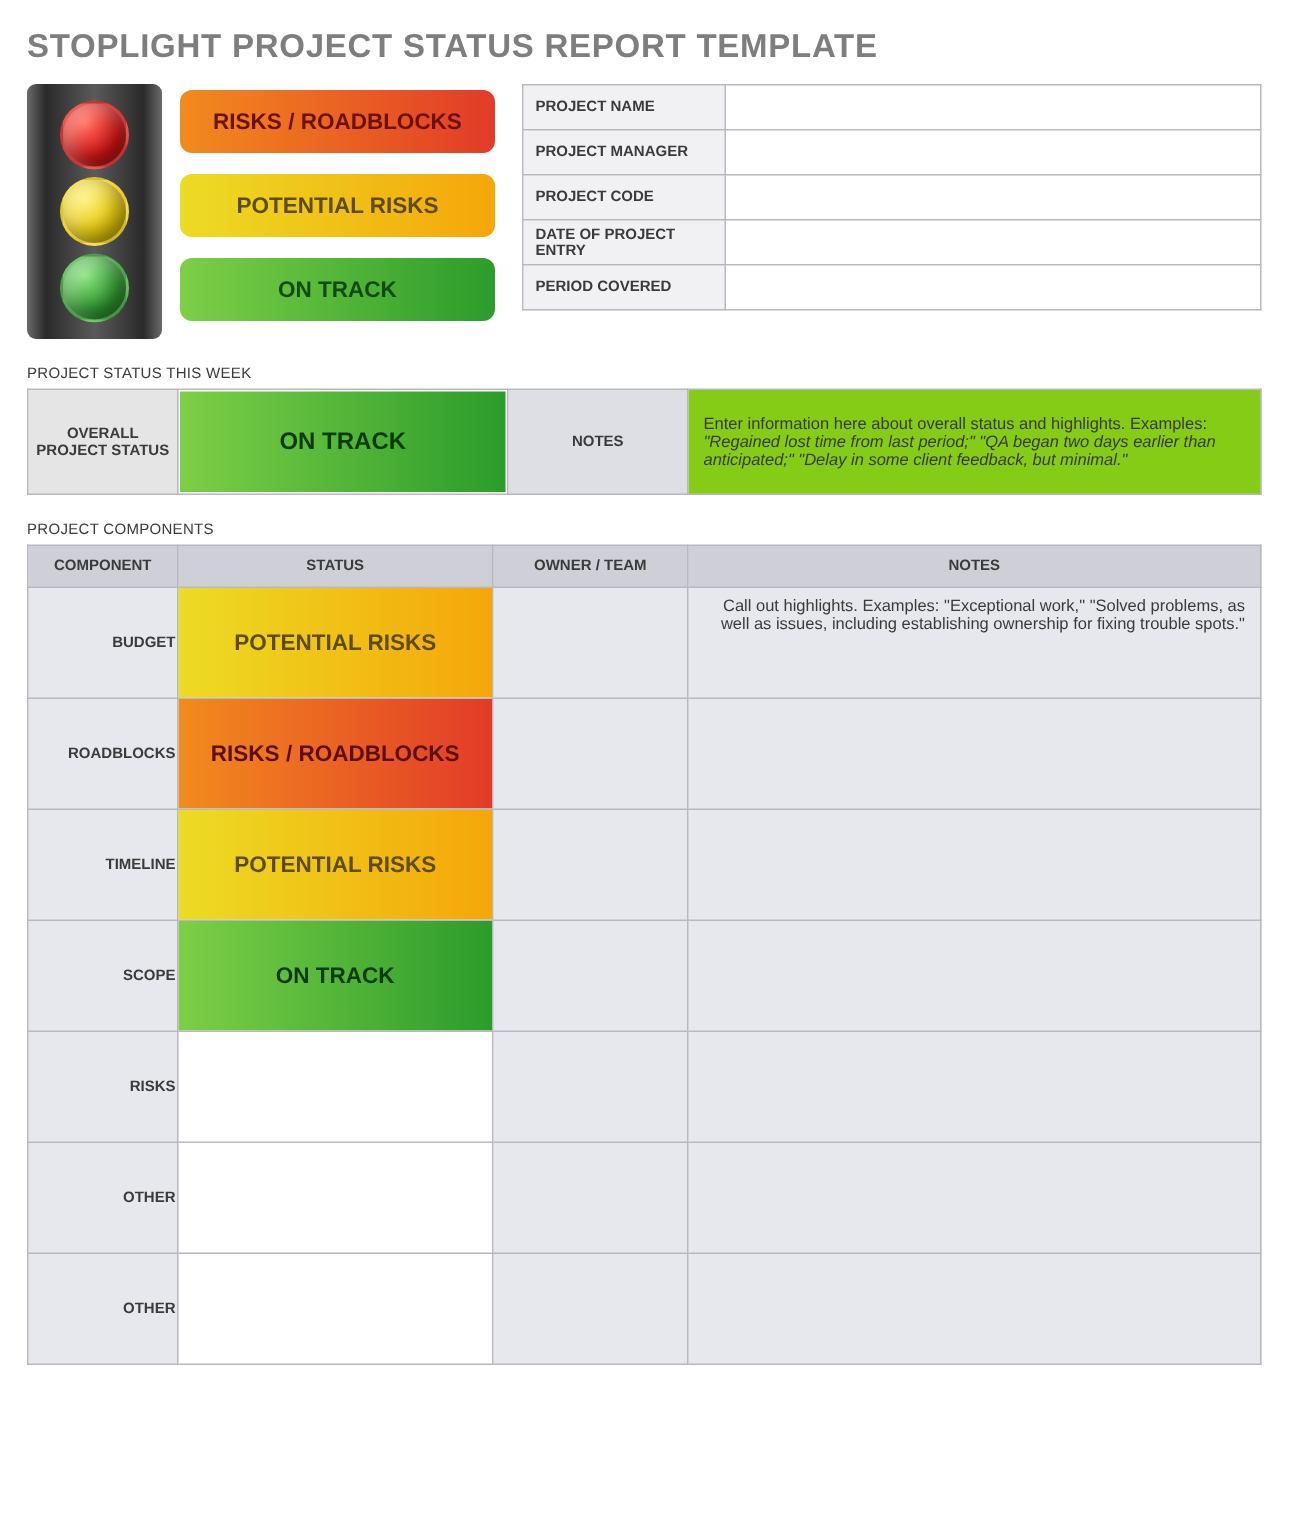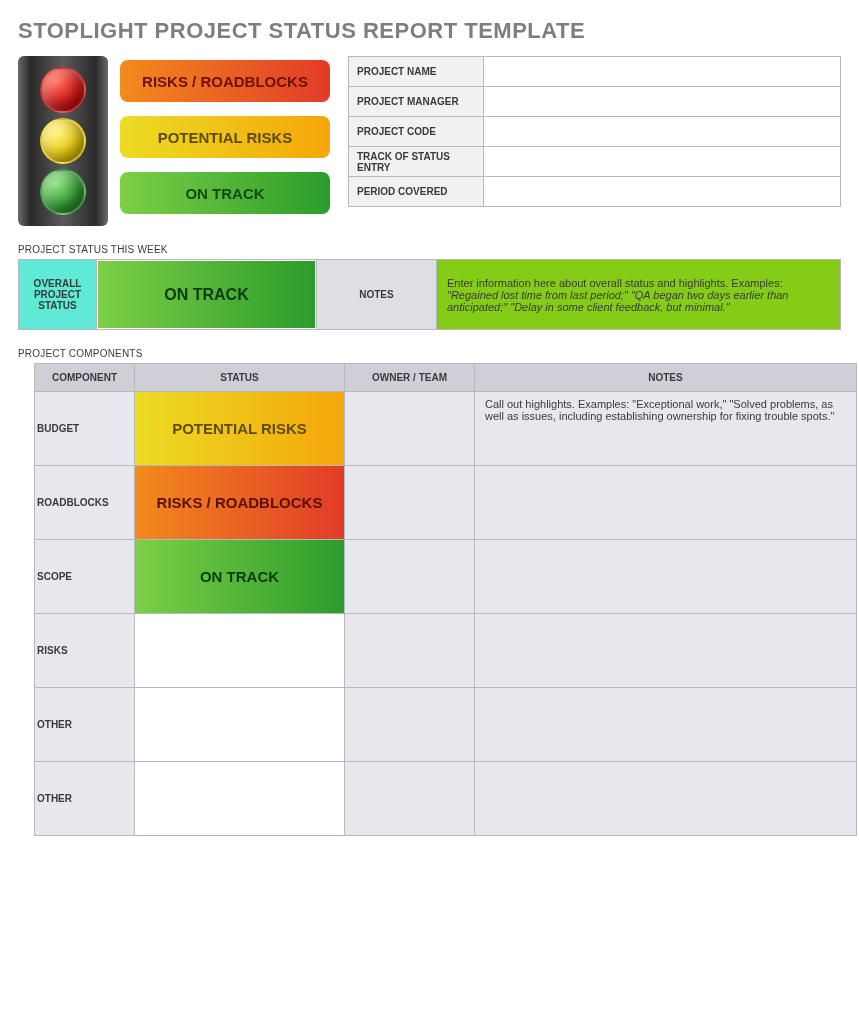--- a/index.html
+++ b/index.html
@@ -32,32 +32,32 @@
   .meta{flex:1;}
   .meta table{width:100%;border-collapse:collapse;}
   .meta td{border:1px solid var(--border);height:30px;padding:0 8px;font-size:10px;font-weight:700;}
   .meta td.lbl{background:#f1f1f4;width:135px;}
   .meta td.val{background:#fff;font-weight:400;}
 
   .section-title{font-size:10px;font-weight:400;margin:4px 0 4px 0;letter-spacing:.2px;}
 
   .status-week{border-collapse:collapse;width:100%;margin-bottom:18px;}
   .status-week td{border:1px solid var(--border);height:70px;font-size:11px;}
-  .status-week .hdr{background:#5eead4;text-align:center;font-weight:700;font-size:10px;width:78px;}
+  .status-week .hdr{background:#e5e5e5;text-align:center;font-weight:700;font-size:10px;width:100px;}
   .status-week .big{width:220px;text-align:center;font-size:16px;font-weight:700;}
   .status-week .notelbl{background:#dedfe4;text-align:center;font-weight:700;font-size:10px;width:120px;}
   .status-week .notes{background:#84cc16;padding:6px 10px;font-size:11px;}
   .status-week .notes .ital{font-style:italic;}
 
-  .components{border-collapse:collapse;width:100%;margin-left:16px;}
+  .components{border-collapse:collapse;width:100%;}
   .components th{background:var(--grey-hdr);border:1px solid var(--border);height:28px;font-size:10px;font-weight:700;}
   .components th.c1{width:100px;}
   .components th.c2{width:210px;}
   .components th.c3{width:130px;}
-  .components td{border:1px solid var(--border);height:74px;background:var(--grey-light);font-size:10px;vertical-align:middle;}
+  .components td{border:1px solid var(--border);height:74px;background:var(--grey-light);font-size:10px;vertical-align:middle;text-align:right;}
   .components td.cname{font-weight:700;padding-left:2px;}
   .components td.cstatus{text-align:center;font-size:15px;font-weight:700;padding:0;}
   .components td.cnotes{font-weight:400;font-size:11px;padding:6px 10px;vertical-align:top;}
   .st-inner{width:100%;height:100%;display:flex;align-items:center;justify-content:center;}
   .st-red{background:linear-gradient(90deg,var(--orange) 0%,var(--red) 100%);color:#5b0f06;}
   .st-yellow{background:linear-gradient(90deg,#ecdc23 0%,#f5a60a 100%);color:#5f4c04;}
   .st-green{background:linear-gradient(90deg,#7dcf46 0%,#2b9c2b 100%);color:#0c3a0c;}
 </style>
 </head>
 <body>
@@ -87,21 +87,21 @@
           </tr>
           <tr>
             <td class="lbl">PROJECT MANAGER</td>
             <td class="val"></td>
           </tr>
           <tr>
             <td class="lbl">PROJECT CODE</td>
             <td class="val"></td>
           </tr>
           <tr>
-            <td class="lbl">TRACK OF STATUS ENTRY</td>
+            <td class="lbl">DATE OF PROJECT ENTRY</td>
             <td class="val"></td>
           </tr>
           <tr>
             <td class="lbl">PERIOD COVERED</td>
             <td class="val"></td>
           </tr>
         </tbody>
     </table>
   </div>
 </div>
@@ -143,20 +143,28 @@
       </tr>
       <tr>
         <td class="cname">ROADBLOCKS</td>
         <td class="cstatus">
           <div class="st-inner st-red">RISKS / ROADBLOCKS</div>
         </td>
         <td></td>
         <td class="cnotes"></td>
       </tr>
       <tr>
+        <td class="cname">TIMELINE</td>
+        <td class="cstatus">
+          <div class="st-inner st-yellow">POTENTIAL RISKS</div>
+        </td>
+        <td></td>
+        <td class="cnotes"></td>
+      </tr>
+      <tr>
         <td class="cname">SCOPE</td>
         <td class="cstatus">
           <div class="st-inner st-green">ON TRACK</div>
         </td>
         <td></td>
         <td class="cnotes"></td>
       </tr>
       <tr>
         <td class="cname">RISKS</td>
         <td class="cstatus" style="background: rgb(255, 255, 255);"></td>

